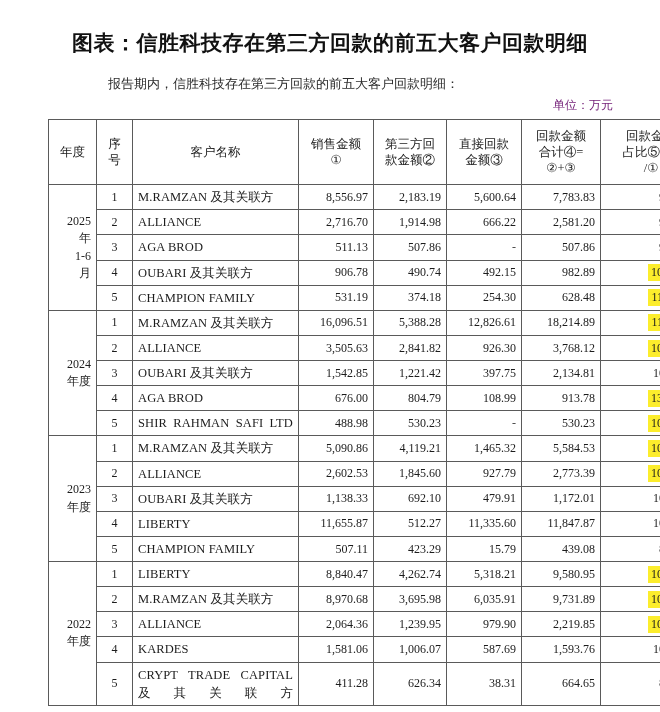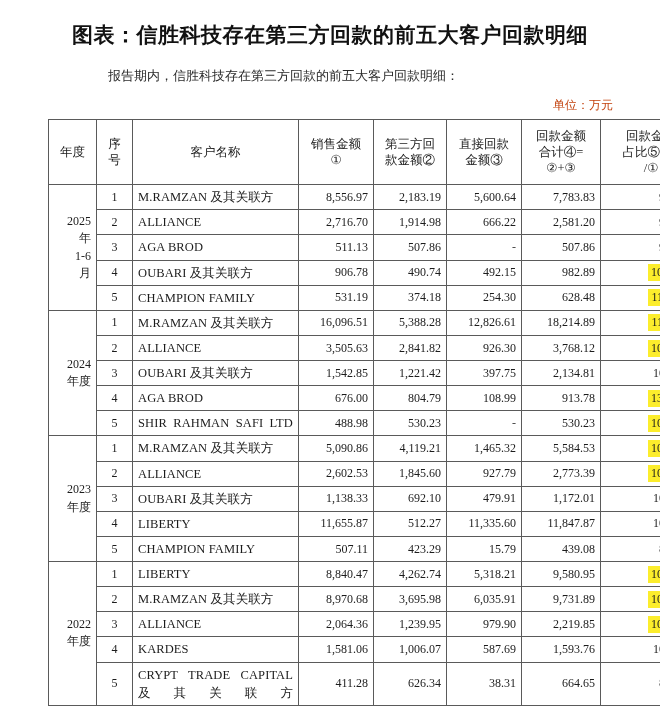--- a/index.html
+++ b/index.html
@@ -21,41 +21,41 @@
     box-sizing: border-box;
   }
 
   
   .title {
     text-align: center;
     font-size: 21px;
     font-weight: bold;
     letter-spacing: 0.5px;
     color: #111;
-    padding-top: 20px;
+    padding-top: 28px;
     line-height: 1.45;
     white-space: nowrap;
   }
 
   
   .subtitle {
     margin-top: 16px;
     padding-left: 108px;
     font-size: 13px;
     color: #2b2b2b;
     line-height: 1.6;
   }
 
   
   .unit-note {
-    margin-top: 10px;
+    margin-top: 2px;
     padding-right: 47px;
     text-align: right;
     font-size: 12px;
-    color: #c2410c;
+    color: #701a75;
   }
 
   
   .table-wrap {
     margin-top: 5px;
     padding: 0 47px 0 48px;
   }
   table.detail {
     width: 565px;
     border-collapse: collapse;

